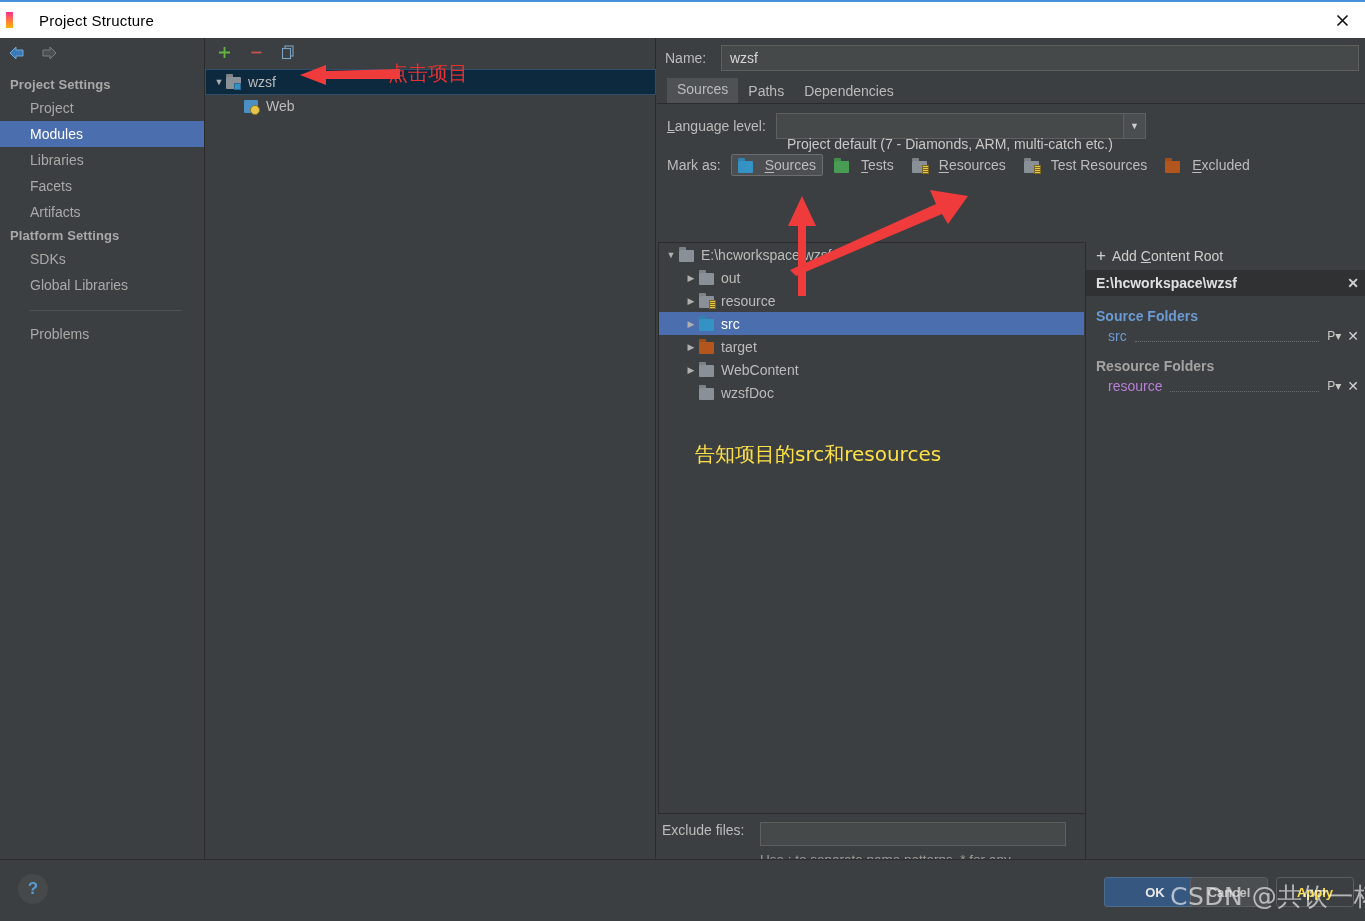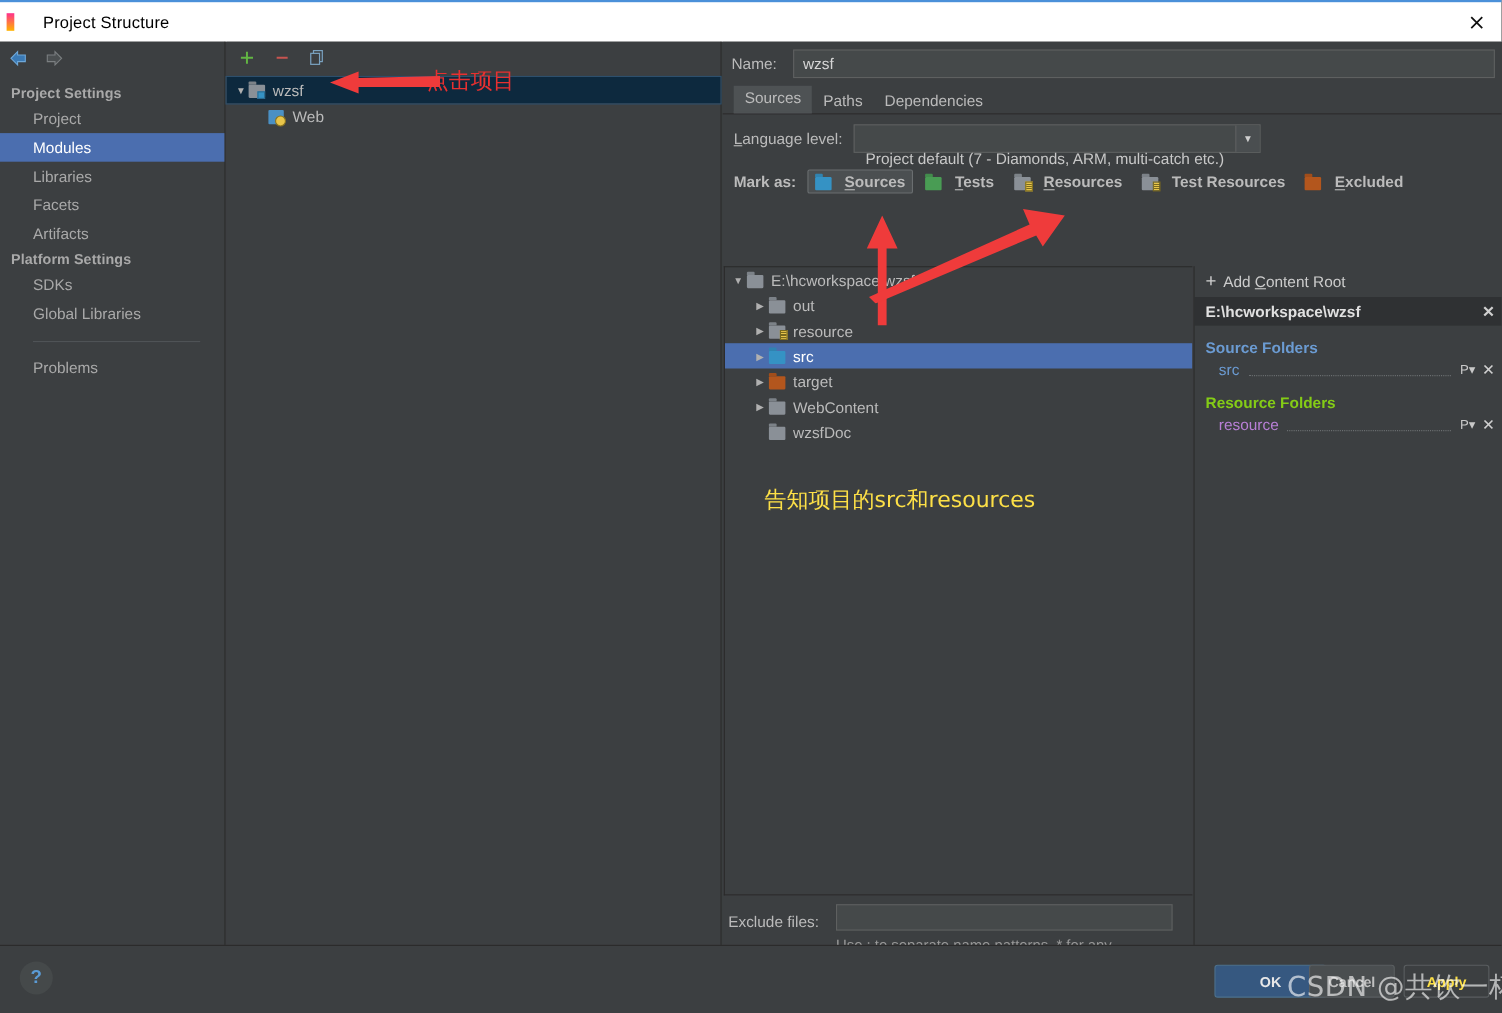--- a/index.html
+++ b/index.html
@@ -145,21 +145,21 @@
   #lang-combo {
     display:flex; align-items:center; height: 26px; background:#45494a;
     border: 1px solid #5e6060;
   }
   #lang-value { padding: 0 10px; font-size:14px; color:#c8c8c8; white-space: nowrap; margin-top: 36px; }
   #lang-arrow {
     width: 22px; height: 24px; display:flex; align-items:center; justify-content:center;
     border-left: 1px solid #5e6060; background:#4a4e50; font-size:9px; color:#cfcfcf;
   }
 
-  #markas-row { display:flex; align-items:center; height: 34px; padding-left: 10px; gap: 4px; font-weight: bold; }
+  #markas-row { display:flex; align-items:center; height: 34px; padding-left: 10px; gap: 4px; }
   #markas-label { font-size:14px; margin-right: 6px; }
   .mark-btn {
     display:flex; align-items:center; gap:5px; padding: 3px 7px; font-size:14px; color:#bbbbbb;
   }
   .mark-btn.pressed { background:#4b4f51; border:1px solid #6a6e70; border-radius:2px; padding: 2px 6px; }
   .mark-btn u { text-underline-offset: 2px; }
 
   
   #content-split {
     position:absolute; left:0; top:204px; width:708px; height: 617px;
@@ -173,21 +173,21 @@
   .tree-row .tri { width: 16px; }
   .depth1 { padding-left: 24px; }
 
   #annot-chinese {
     position:absolute; left: 36px; top: 198px; color:#fde047; font-size:20px;
     font-family: "DejaVu Sans", sans-serif;
     white-space: nowrap;
   }
 
   #exclude-block { position:absolute; left:1px; top: 572px; width:426px; height: 45px; }
-  #exclude-row { display:flex; align-items:flex-end; padding: 8px 16px 0 4px; }
+  #exclude-row { display:flex; align-items:flex-start; padding: 8px 16px 0 4px; }
   #exclude-label { font-size:14px; width: 98px; }
   #exclude-input {
     flex:1; height: 24px; background:#45494a; border:1px solid #5e6060; margin-right: 2px;
   }
   #exclude-hint {
     margin: 4px 0 0 102px; color:#9a9a9a; font-size:13.5px; line-height:19px; width: 300px;
   }
 
   
   #root-col {
@@ -199,21 +199,21 @@
     font-size:14px; color:#cccccc;
   }
   #add-root .plus { color:#cfcfcf; font-size: 17px; line-height: 14px; }
   #root-header {
     height: 26px; background:#2f3133; display:flex; align-items:center;
     padding: 0 6px 0 10px; font-weight:bold; font-size:14px; color:#e0e0e0;
     justify-content: space-between;
   }
   .grp-title { padding: 12px 0 2px 10px; font-weight:bold; font-size:14px; }
   .grp-title.src { color:#6b9bd2; }
-  .grp-title.res { color:#84cc16; }
+  .grp-title.res { color:#a3a3a3; }
   .root-entry {
     display:flex; align-items:center; padding: 2px 6px 2px 22px; font-size:14px; gap: 4px;
   }
   .root-entry .entry-name { white-space: nowrap; }
   .root-entry.src .entry-name { color:#6b9bd2; }
   .root-entry.res .entry-name { color:#b87fd6; }
   .dots {
     flex: 1; border-bottom: 1px dotted #6a6e70; margin: 0 4px; height: 12px;
   }
   .mini { font-size: 12px; color:#c8c8c8; }

